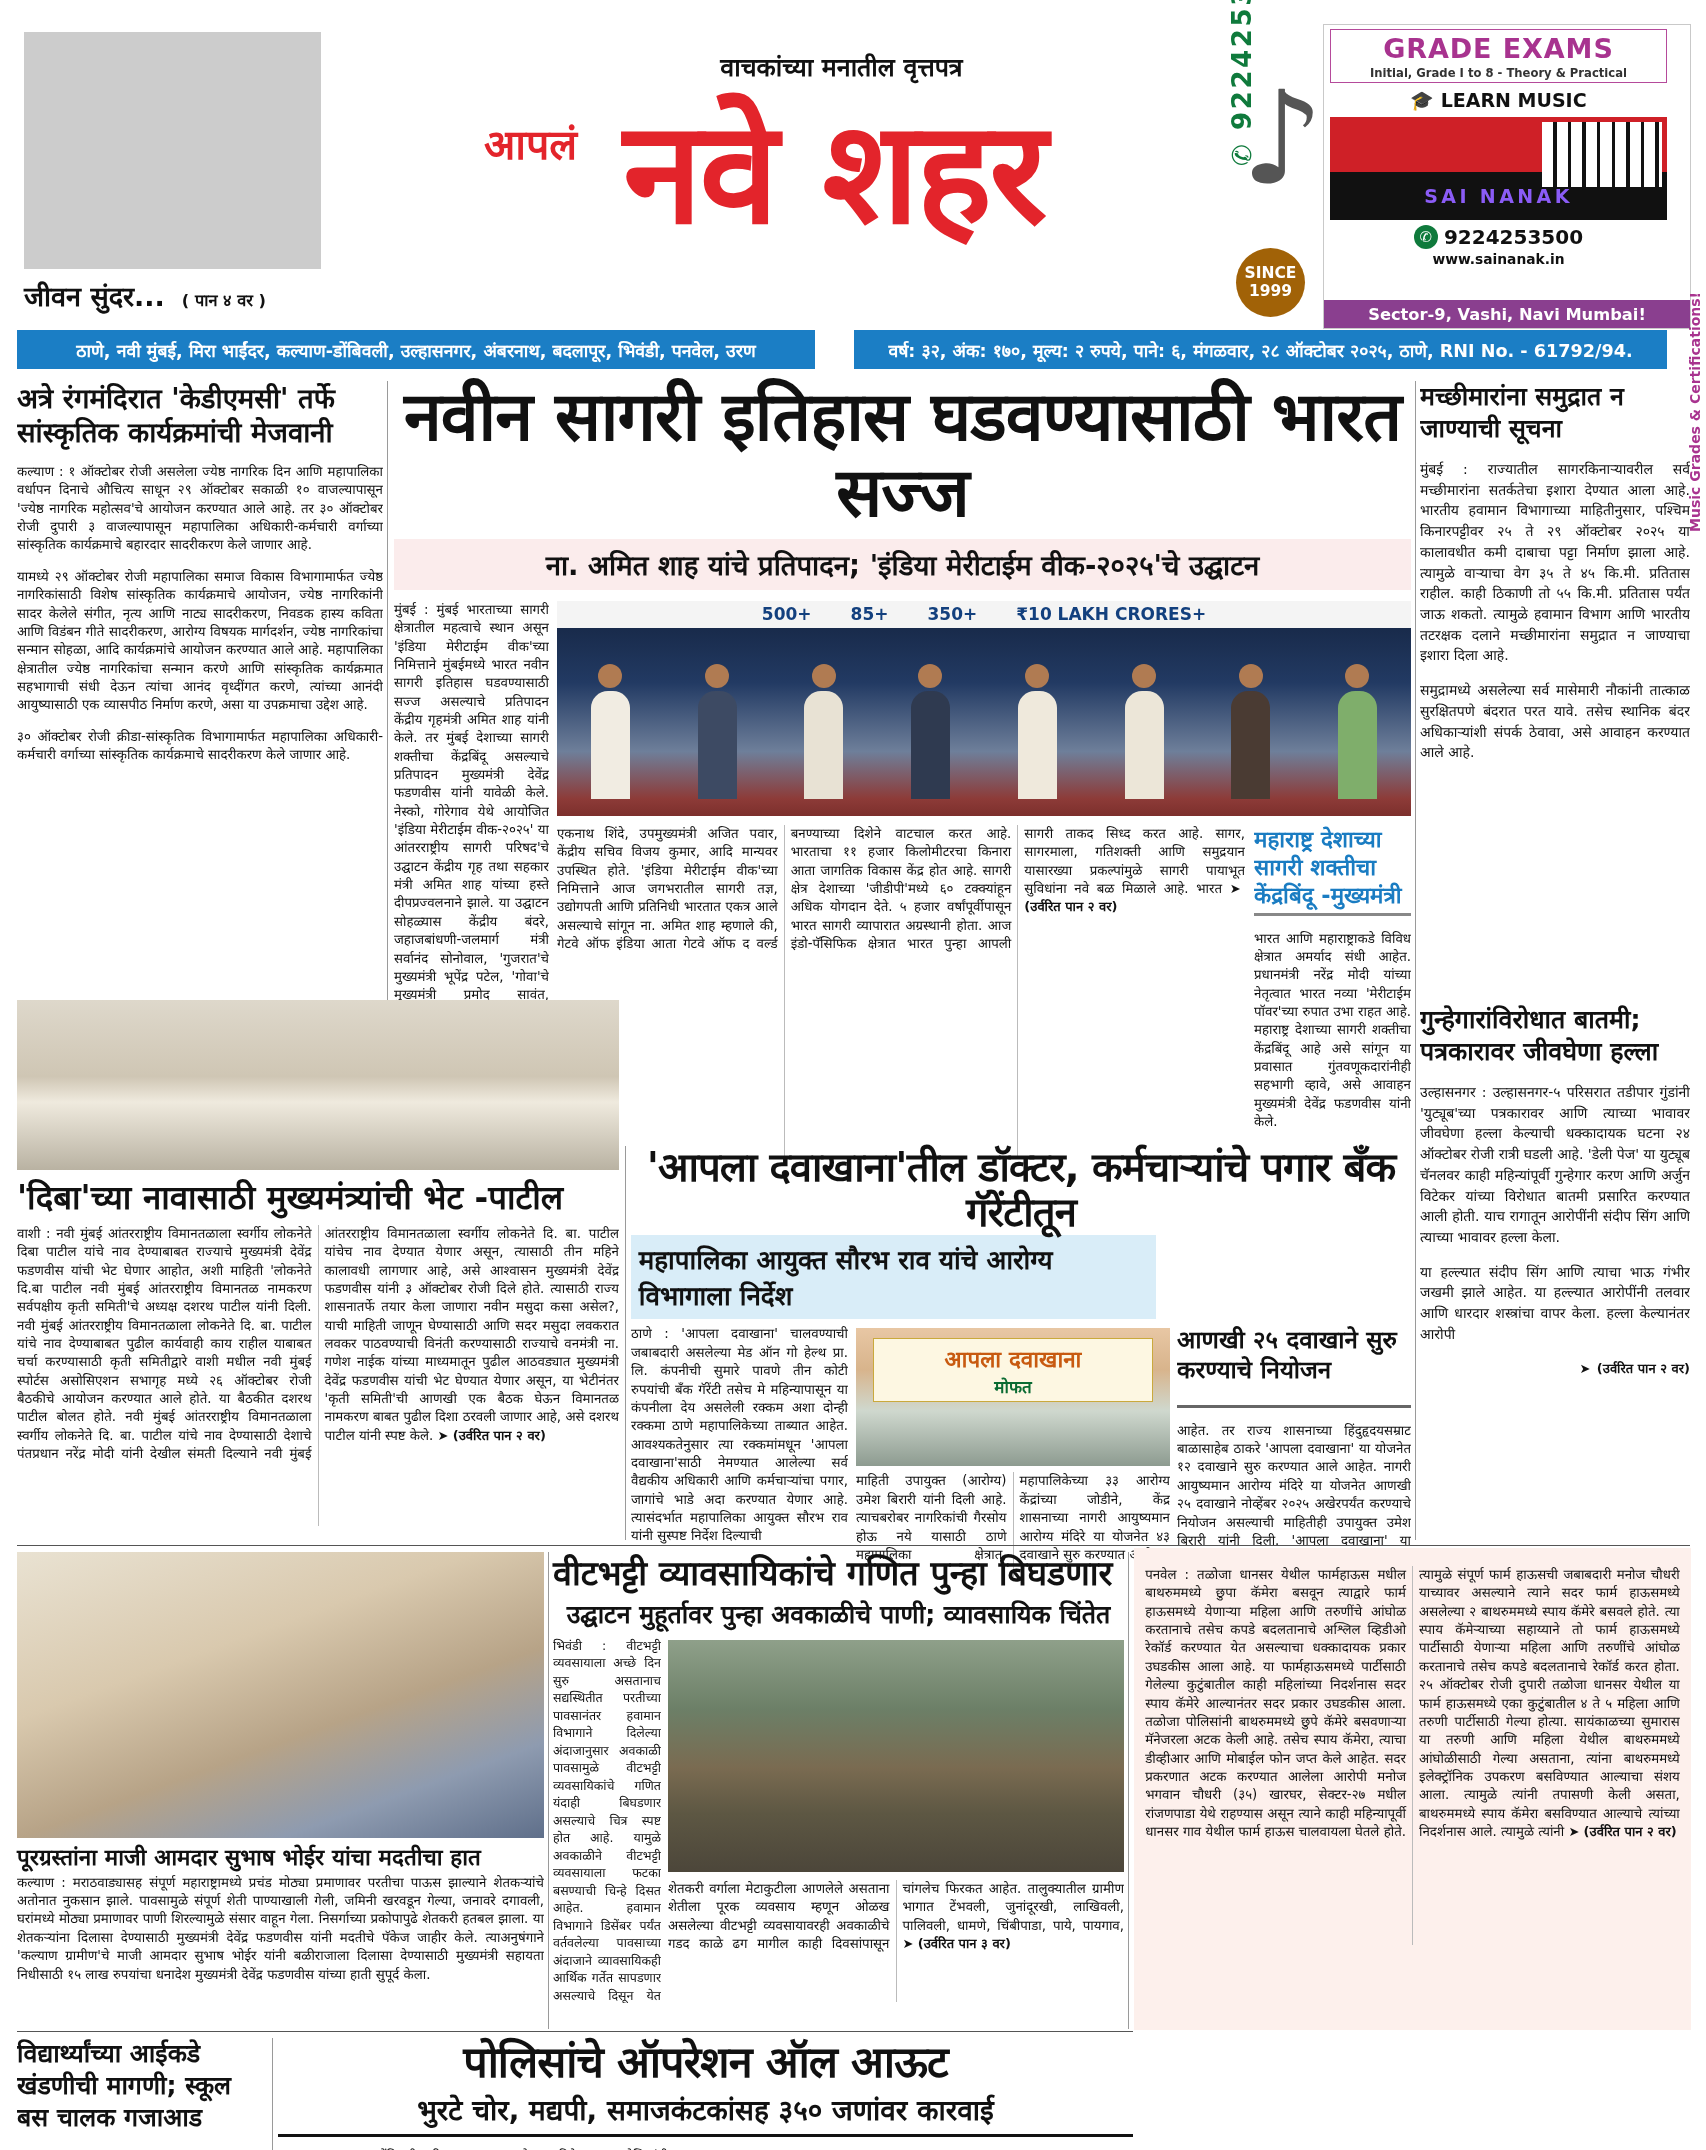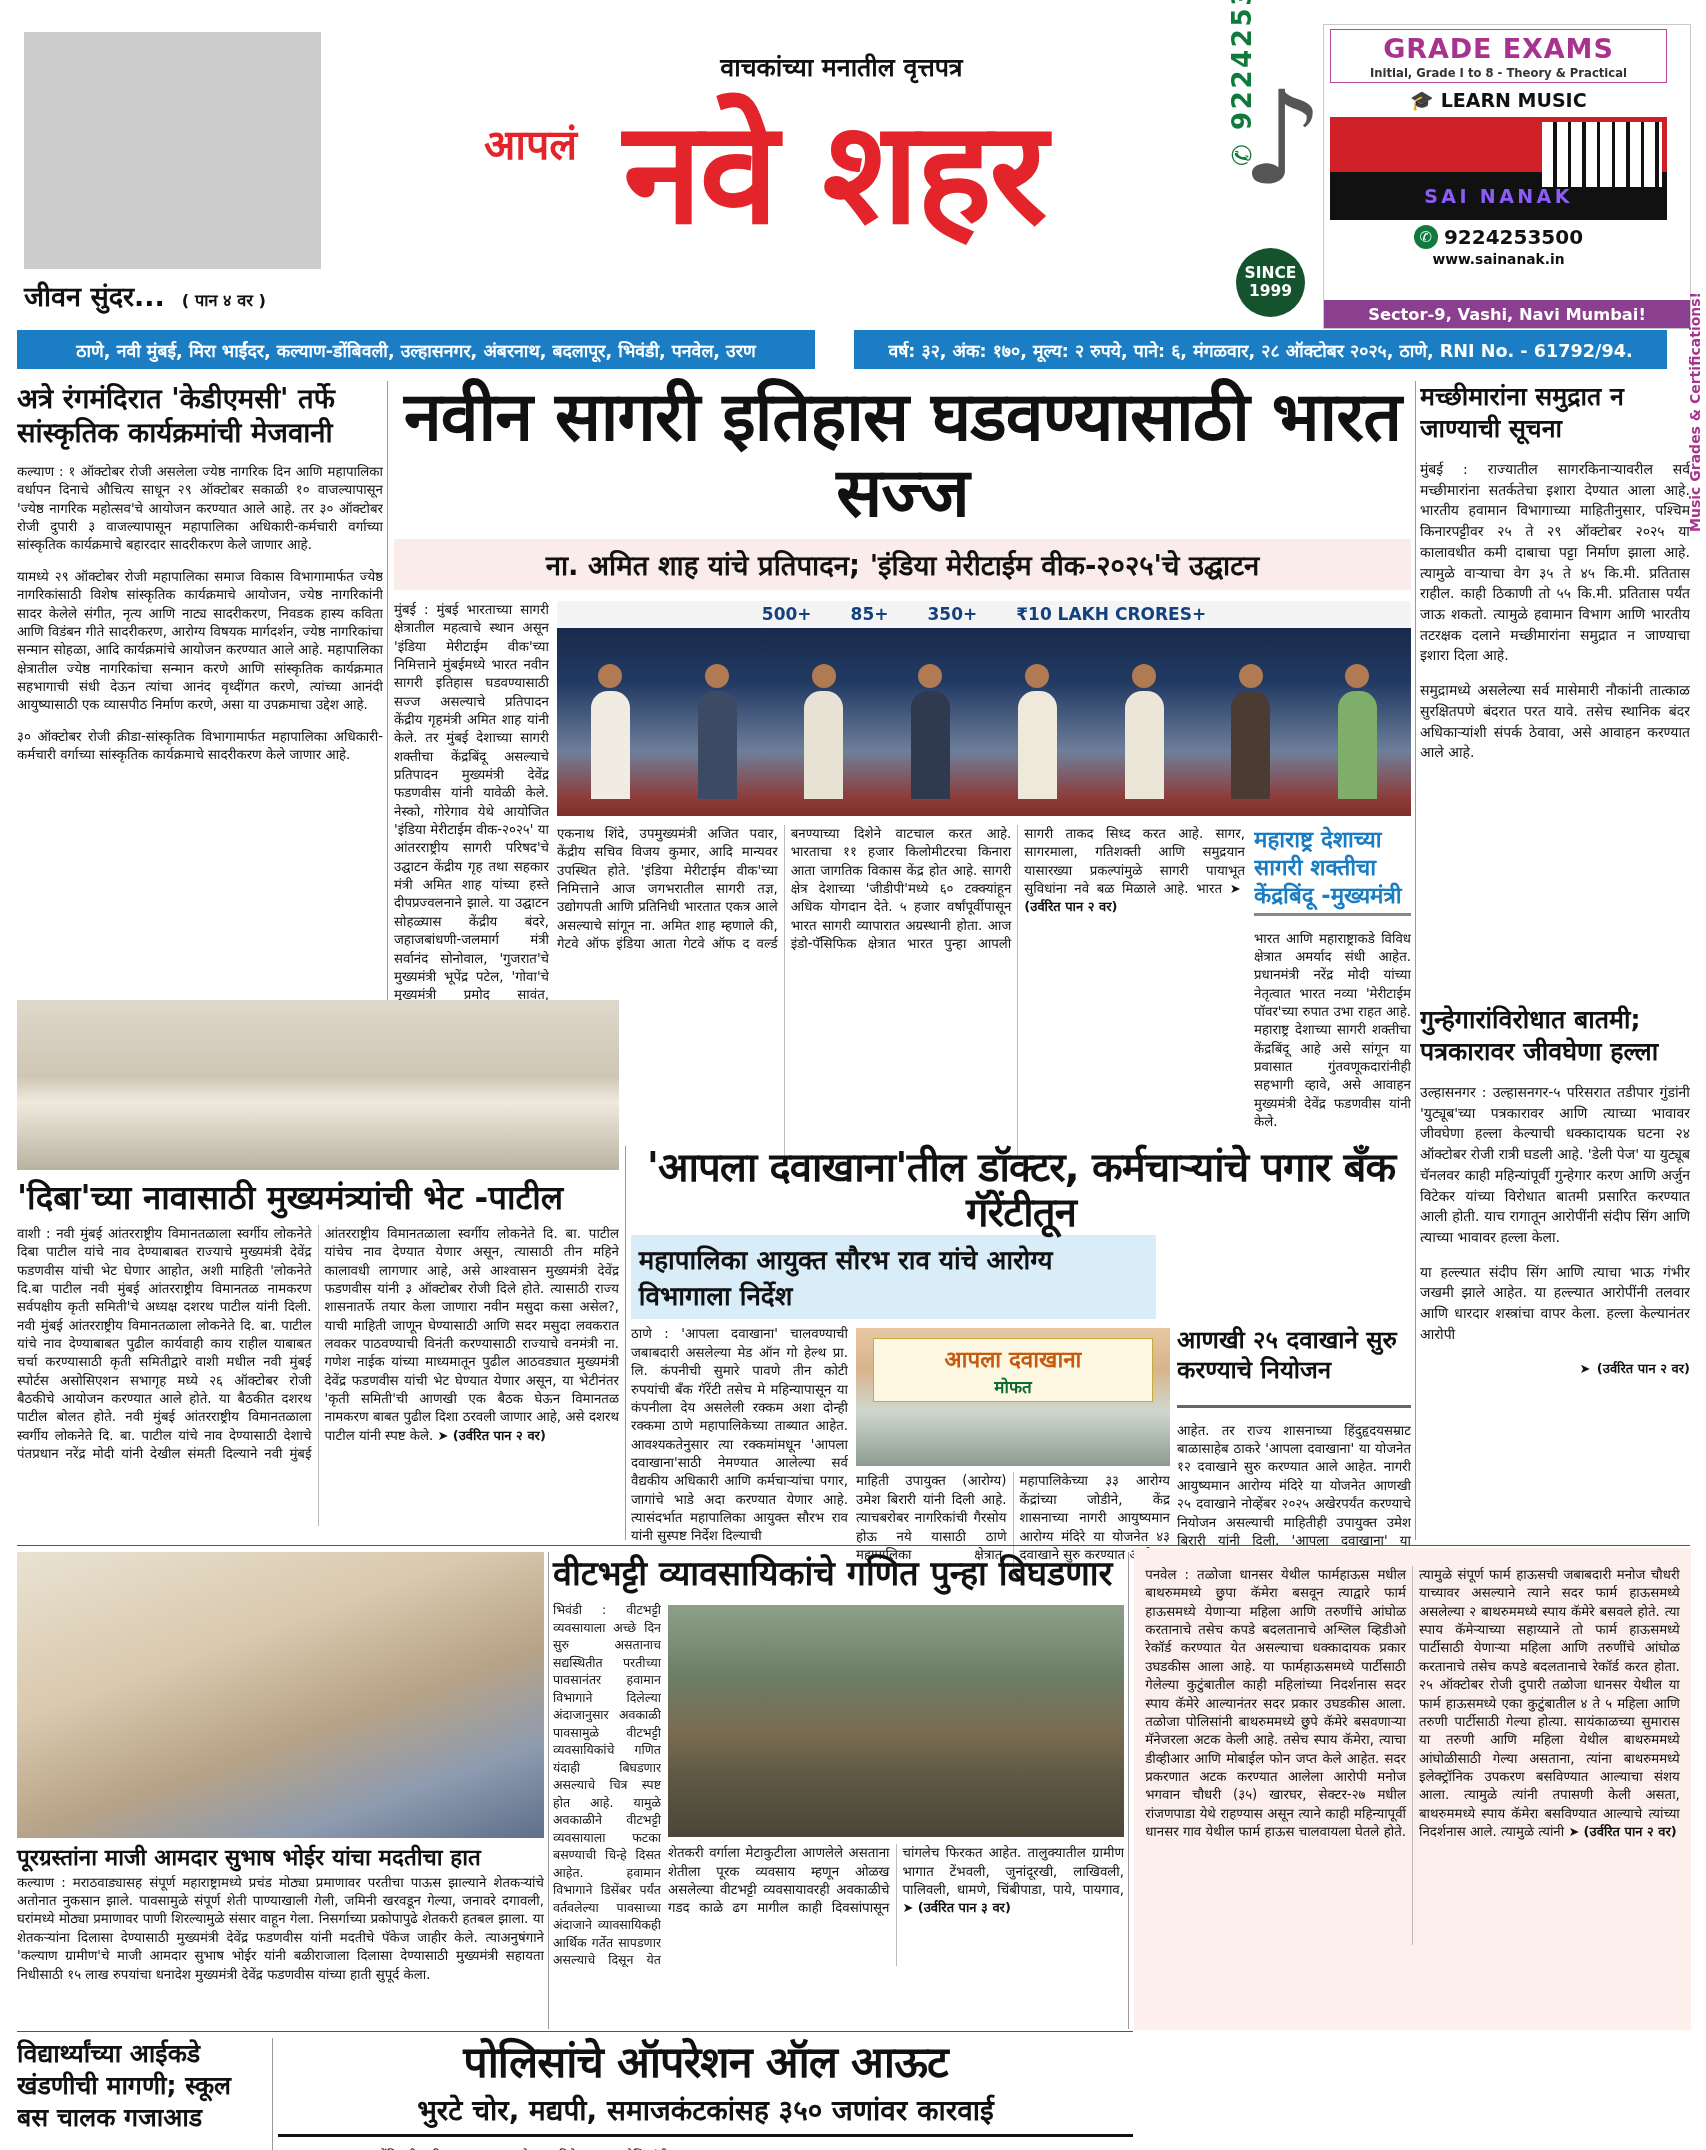--- a/index.html
+++ b/index.html
@@ -21,21 +21,21 @@
   .m-caption .small{font-size:16.3px;font-weight:bold;}
   .m-tagline{left:465px;top:49px;width:753px;text-align:center;font-size:25px;font-weight:bold;}
   .m-apla{left:484px;top:115px;font-size:41px;font-weight:900;color:#e3242b;}
   .m-title{left:434px;top:84px;width:800px;text-align:center;font-size:142px;line-height:1.25;
      font-weight:900;color:#e3242b;letter-spacing:-2.6px;}
   .m-ad{left:1224px;top:24px;width:467px;height:305px;display:flex;}
   .ad-left{width:99px;position:relative;}
   .ad-note{position:absolute;left:17px;top:39px;font-size:129px;color:#555;}
   .ad-phone-vert{position:absolute;left:3.4px;top:142px;transform:rotate(-90deg);transform-origin:left top;
      color:#0f7a3c;font-weight:900;font-size:26px;letter-spacing:2.6px;white-space:nowrap;}
-  .ad-since{position:absolute;left:12px;top:224px;width:69px;height:69px;border-radius:50%;background:#14532d;
+  .ad-since{position:absolute;left:12px;top:224px;width:69px;height:69px;border-radius:50%;background:#a16207;
      color:#fff;font-size:15.5px;font-weight:bold;display:flex;flex-direction:column;align-items:center;justify-content:center;line-height:1.1;}
   .ad-main{flex:1;border:1.3px solid #c9c9c9;position:relative;padding:4.3px 23px 4.3px 6px;box-sizing:border-box;}
   .ge-box{border:1.3px solid #c09;border-color:#b54a9b;padding:2.6px 3.4px;text-align:center;}
   .ge-title{color:#a8338f;font-size:27px;font-weight:900;letter-spacing:0.9px;}
   .ge-sub{color:#333;font-size:11.6px;font-weight:bold;margin-top:1.7px;}
   .lm{margin-top:6px;text-align:center;font-size:19px;font-weight:900;color:#111;}
   .red-card{margin-top:5.2px;height:103px;background:#cf2027;position:relative;display:flex;align-items:flex-end;}
   .keys{position:absolute;right:5.2px;top:4.3px;width:120px;height:65px;
      background:repeating-linear-gradient(90deg,#fff 0 11.2px,#111 11.2px 14.6px);}
   .sn-band{width:100%;background:#111;color:#8b5cf6;font-size:19px;font-weight:900;text-align:center;
@@ -222,20 +222,21 @@
 
   <div class="abs" style="left:17px;top:1552px;width:527px;height:477px;">
     <div class="photo" style="width:527px;height:286px;background:linear-gradient(160deg,#e9e2d2 0%,#d9c9ae 35%,#b7a387 60%,#8e9bb0 80%,#5f6f8a 100%);"></div>
     <div class="h-lg" style="font-size:22.4px;margin-top:5.2px;">पूरग्रस्तांना माजी आमदार सुभाष भोईर यांचा मदतीचा हात</div>
     <p class="body-text clip" style="height:155px;margin-top:2.6px;">कल्याण : मराठवाड्यासह संपूर्ण महाराष्ट्रामध्ये प्रचंड मोठ्या प्रमाणावर परतीचा पाऊस झाल्याने शेतकऱ्यांचे अतोनात नुकसान झाले. पावसामुळे संपूर्ण शेती पाण्याखाली गेली, जमिनी खरवडून गेल्या, जनावरे दगावली, घरांमध्ये मोठ्या प्रमाणावर पाणी शिरल्यामुळे संसार वाहून गेला. निसर्गाच्या प्रकोपापुढे शेतकरी हतबल झाला. या शेतकऱ्यांना दिलासा देण्यासाठी मुख्यमंत्री देवेंद्र फडणवीस यांनी मदतीचे पॅकेज जाहीर केले. त्याअनुषंगाने 'कल्याण ग्रामीण'चे माजी आमदार सुभाष भोईर यांनी बळीराजाला दिलासा देण्यासाठी मुख्यमंत्री सहायता निधीसाठी १५ लाख रुपयांचा धनादेश मुख्यमंत्री देवेंद्र फडणवीस यांच्या हाती सुपूर्द केला.</p>
   </div>
   <div class="vrule" style="left:548px;top:1552px;height:477px;"></div>
 
   <div class="abs" style="left:553px;top:1552px;width:571px;height:477px;">
     <div class="h-lg" style="font-size:34px;white-space:nowrap;">वीटभट्टी व्यावसायिकांचे गणित पुन्हा बिघडणार</div>
+    <div style="font-size:25px;font-weight:900;text-align:center;margin-top:4.3px;line-height:1.25;">उद्घाटन मुहूर्तावर पुन्हा अवकाळीचे पाणी; व्यावसायिक चिंतेत</div>
     <div style="position:relative;margin-top:6.9px;height:366px;">
       <div class="abs clip" style="left:0;top:0;width:108px;height:366px;font-size:12.5px;line-height:1.4;text-align:justify;">भिवंडी : वीटभट्टी व्यवसायाला अच्छे दिन सुरु असतानाच सद्यस्थितीत परतीच्या पावसानंतर हवामान विभागाने दिलेल्या अंदाजानुसार अवकाळी पावसामुळे वीटभट्टी व्यवसायिकांचे गणित यंदाही बिघडणार असल्याचे चित्र स्पष्ट होत आहे. यामुळे अवकाळीने वीटभट्टी व्यवसायाला फटका बसण्याची चिन्हे दिसत आहेत. हवामान विभागाने डिसेंबर पर्यंत वर्तवलेल्या पावसाच्या अंदाजाने व्यावसायिकही आर्थिक गर्तेत सापडणार असल्याचे दिसून येत आहे. त्यामुळे वीटभट्टी व्यवसायाचा श्री गणेशा करायचा कधी? या पेचात व्यावसायिक सापडले आहेत. अगोदरच अवकाळीने</div>
       <div class="abs photo" style="left:115px;top:3.4px;width:456px;height:232px;background:linear-gradient(180deg,#8fa08a 0%,#6c7f67 30%,#7a6b51 55%,#5d5743 75%,#4c463a 100%);"></div>
       <div class="abs body-text cols2 clip" style="left:115px;top:243px;width:456px;height:122px;">
         <span>शेतकरी वर्गाला मेटाकुटीला आणलेले असताना शेतीला पूरक व्यवसाय म्हणून ओळख असलेल्या वीटभट्टी व्यवसायावरही अवकाळीचे गडद काळे ढग मागील काही दिवसांपासून चांगलेच फिरकत आहेत. तालुक्यातील ग्रामीण भागात टेंभवली, जुनांदूरखी, लाखिवली, पालिवली, धामणे, चिंबीपाडा, पाये, पायगाव,</span>
         <span class="arrow">➤</span><span class="continued">(उर्वरित पान ३ वर)</span>
       </div>
     </div>
   </div>
   <div class="vrule" style="left:1128px;top:1552px;height:477px;"></div>

